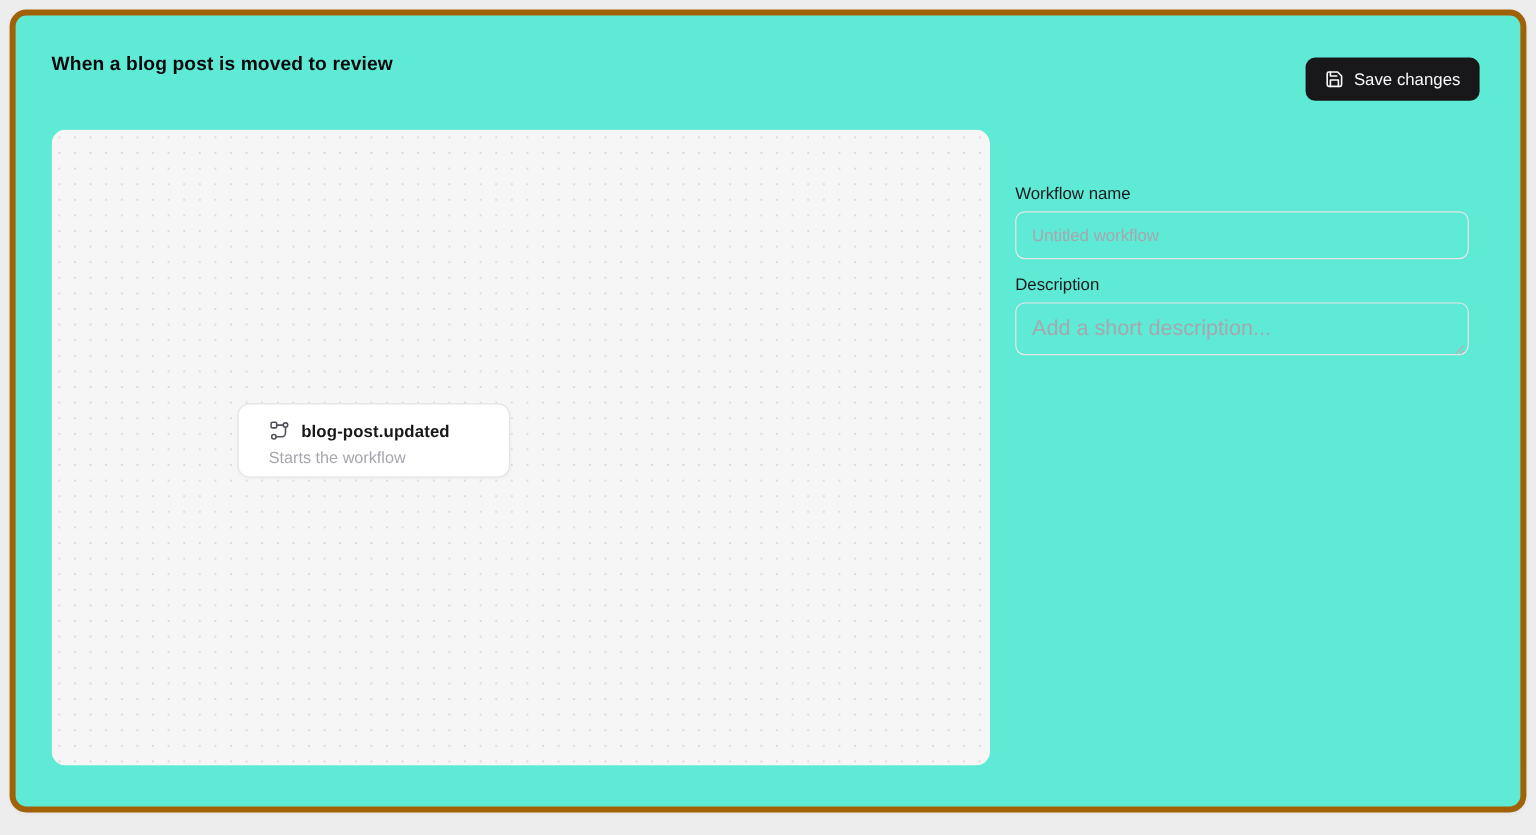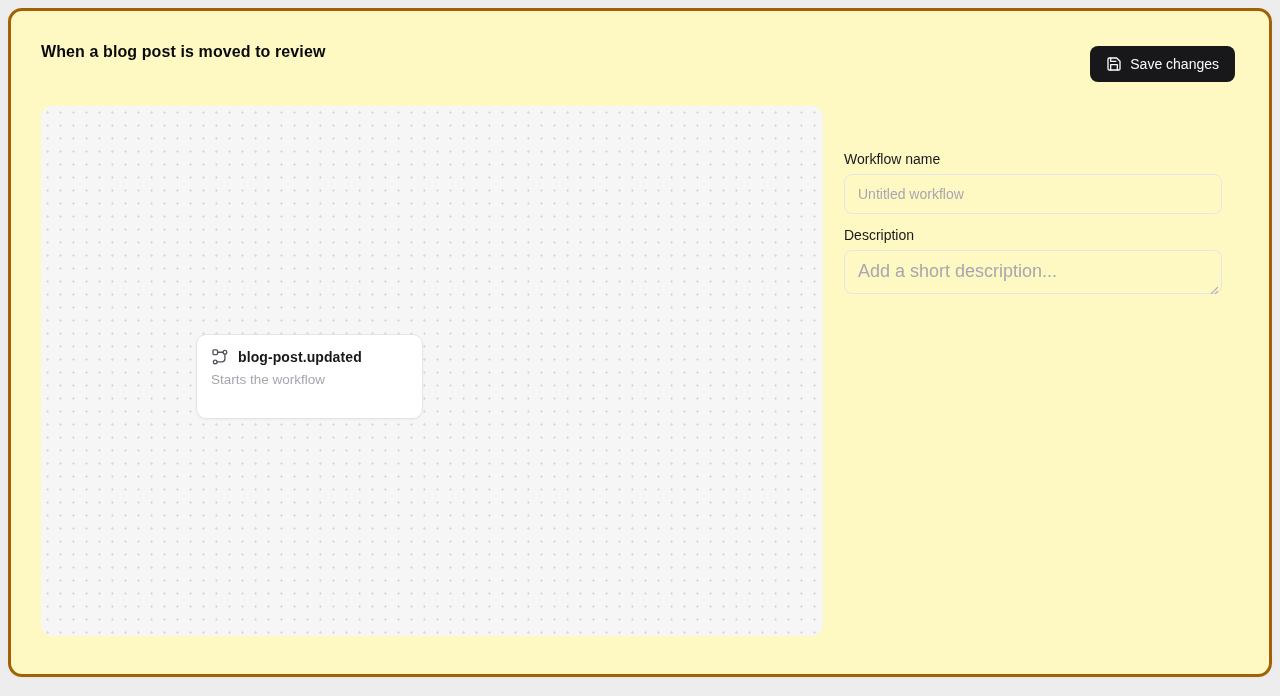--- a/index.html
+++ b/index.html
@@ -7,22 +7,22 @@
   body {
     font-family: "Liberation Sans", "DejaVu Sans", sans-serif;
     background: #ededed;
     position: relative;
     overflow: hidden;
     color: #09090b;
   }
   .app-card {
     position: absolute;
     left: 8px; top: 8px; right: 8px; bottom: 19px;
-    background: #fef9c3;
-    border: 3px solid #a16207;
+    background: #5eead4;
+    border: 5px solid #a16207;
     border-radius: 14px;
     box-shadow: 0 1px 3px rgba(0,0,0,0.04);
   }
   
   .header-text { position: absolute; left: 30px; top: 32px; }
   .page-title { font-size: 16px; font-weight: 700; letter-spacing: .1px; color: #09090b; }
   .page-subtitle { font-size: 14px; color: #71717a; margin-top: 5px; }
   .save-btn {
     position: absolute; right: 34px; top: 35px;
     height: 36px; padding: 0 16px;
@@ -37,26 +37,26 @@
   .flow-canvas {
     position: absolute; left: 30px; top: 95px;
     width: 782px; height: 530px;
     background-color: #f6f6f6;
     background-image: radial-gradient(#dcdcdc 1px, transparent 1.2px);
     background-size: 13px 13px;
     border-radius: 12px;
   }
   .flow-node {
     position: absolute; left: 155px; top: 228px;
-    width: 227px; height: 85px;
+    width: 227px; height: 62px;
     background: #ffffff;
     border: 1px solid #e4e4e7;
     border-radius: 10px;
     box-shadow: 0 1px 2px rgba(0,0,0,0.04);
-    padding: 13px 14px 12px 14px;
+    padding: 13px 14px 12px 25px;
   }
   .node-title-row { display: flex; align-items: center; gap: 10px; }
   .node-title { font-size: 14px; font-weight: 700; color: #18181b; letter-spacing: .1px; }
   .node-subtitle { font-size: 13.5px; color: #a6a6ae; margin-top: 7px; }
   .node-icon { display: flex; align-items: center; }
   
   .side-panel { position: absolute; left: 833px; top: 140px; width: 378px; }
   .field-label { display: block; font-size: 14px; font-weight: 500; color: #18181b; margin-bottom: 7px; }
   .field-group + .field-group { margin-top: 13px; }
   .text-input {

